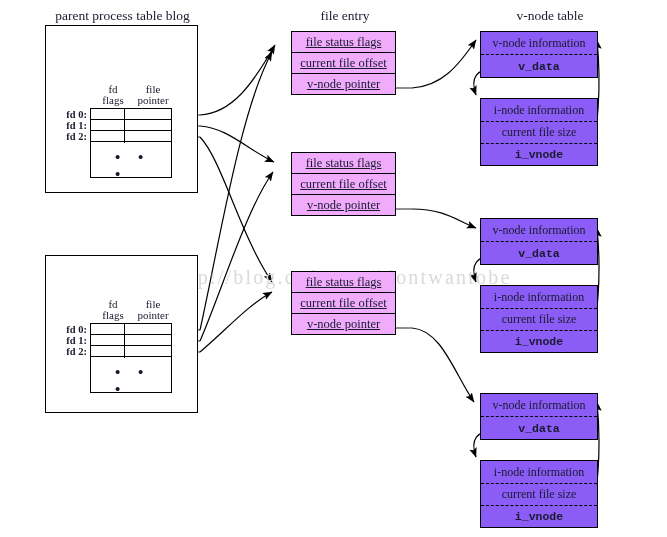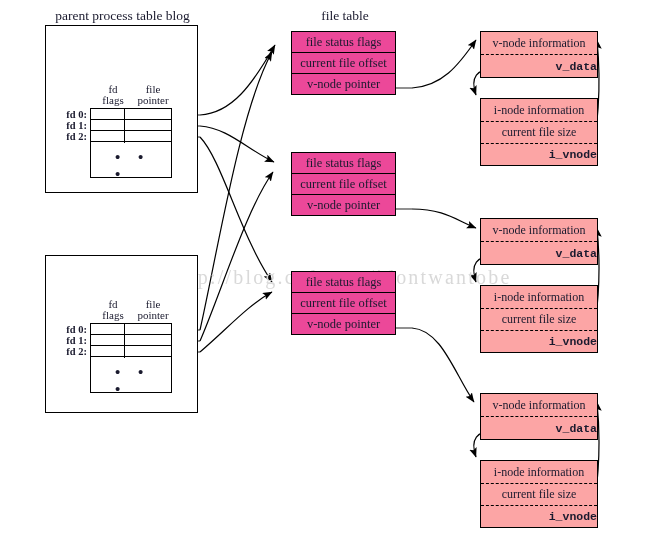--- a/index.html
+++ b/index.html
@@ -94,51 +94,51 @@
     font-weight: bold;
     letter-spacing: 7px;
     z-index: 4;
   }
 
   
   .ftcell {
     position: absolute;
     box-sizing: border-box;
     border: 1.3px solid #000;
-    background: #ec4899;
+    background: #f0abfc;
     font-size: 12.5px;
     text-align: center;
     line-height: 21px;
     white-space: nowrap;
     z-index: 3;
+    text-decoration: underline;
   }
 
   
   .vblock {
     position: absolute;
     box-sizing: border-box;
     border: 1.3px solid #000;
-    background: #fca5a5;
+    background: #8b5cf6;
     z-index: 3;
   }
   .vrow {
     position: absolute;
     left: 0;
     width: 100%;
     box-sizing: border-box;
     font-size: 12px;
     text-align: center;
     white-space: nowrap;
   }
   .vrow.dashed { border-bottom: 1.5px dashed #000; }
   .mono {
     font-family: "Liberation Mono", "DejaVu Sans Mono", monospace;
     font-size: 11.5px;
     font-weight: bold;
-    text-align: right;
   }
 </style>
 </head>
 <body>
 
 <div id="canvas">
 
   <svg class="svg-layer" viewBox="0 0 667 537">
     <defs>
       <marker id="ah" markerWidth="9" markerHeight="9" refX="7.6" refY="3.2" orient="auto">
@@ -237,34 +237,35 @@
   <div class="fdlabel" style="left:56px; top:346px; width:31px;">fd 2:</div>
 
   <div class="fdtable" style="left:90px; top:323px; width:82px; height:70px;">
     <div class="fdrow" style="top:0px; height:11px;"></div>
     <div class="fdrow" style="top:11px; height:11px;"></div>
     <div class="fdrow" style="top:22px; height:11px;"></div>
     <div class="fdsplit" style="left:33px; height:34px;"></div>
     <div class="dots" style="left:24px; top:40px;">• • •</div>
   </div>
 
-  <div class="caption" style="left:290px; top:8px; width:110px;">file table</div>
+  <div class="caption" style="left:290px; top:8px; width:110px;">file entry</div>
 
   <div class="ftcell" style="left:291px; top:31px; width:105px; height:22px;">file status flags</div>
   <div class="ftcell" style="left:291px; top:52px; width:105px; height:22px;">current file offset</div>
   <div class="ftcell" style="left:291px; top:73px; width:105px; height:22px;">v-node pointer</div>
 
   <div class="ftcell" style="left:291px; top:152px; width:105px; height:22px;">file status flags</div>
   <div class="ftcell" style="left:291px; top:173px; width:105px; height:22px;">current file offset</div>
   <div class="ftcell" style="left:291px; top:194px; width:105px; height:22px;">v-node pointer</div>
 
   <div class="ftcell" style="left:291px; top:271px; width:105px; height:22px;">file status flags</div>
   <div class="ftcell" style="left:291px; top:292px; width:105px; height:22px;">current file offset</div>
   <div class="ftcell" style="left:291px; top:313px; width:105px; height:22px;">v-node pointer</div>
 
+  <div class="caption" style="left:485px; top:8px; width:130px;">v-node table</div>
 
   <div class="vblock" style="left:480px; top:31px; width:118px; height:47px;">
     <div class="vrow dashed" style="top:0px; height:23px; line-height:22px;">v-node information</div>
     <div class="vrow mono" style="top:24px; height:21px; line-height:21px;">v_data</div>
   </div>
   <div class="vblock" style="left:480px; top:98px; width:118px; height:68px;">
     <div class="vrow dashed" style="top:0px; height:23px; line-height:22px;">i-node information</div>
     <div class="vrow dashed" style="top:23px; height:22px; line-height:21px;">current file size</div>
     <div class="vrow mono" style="top:45px; height:21px; line-height:21px;">i_vnode</div>
   </div>

